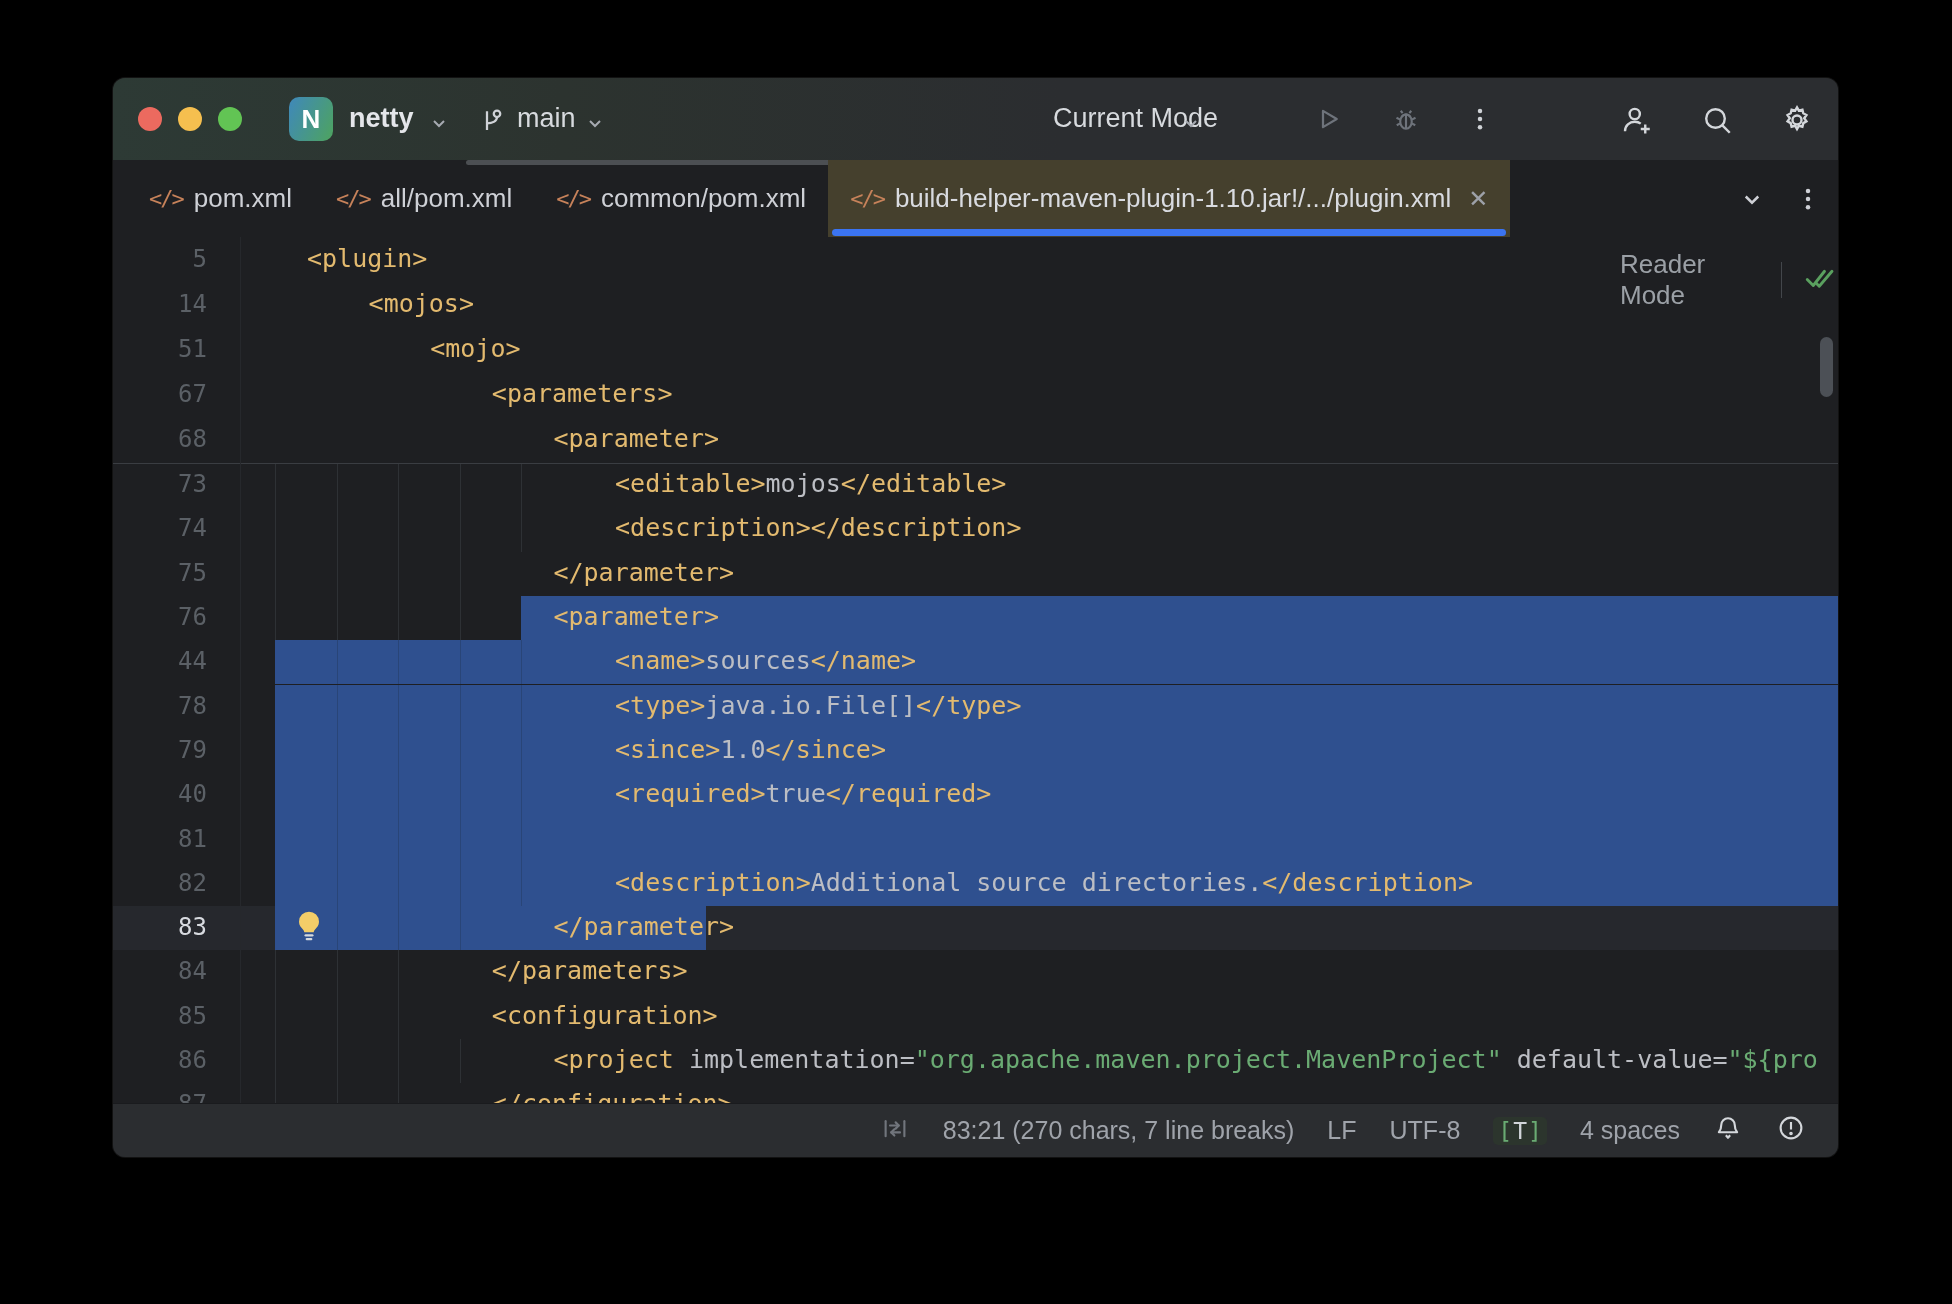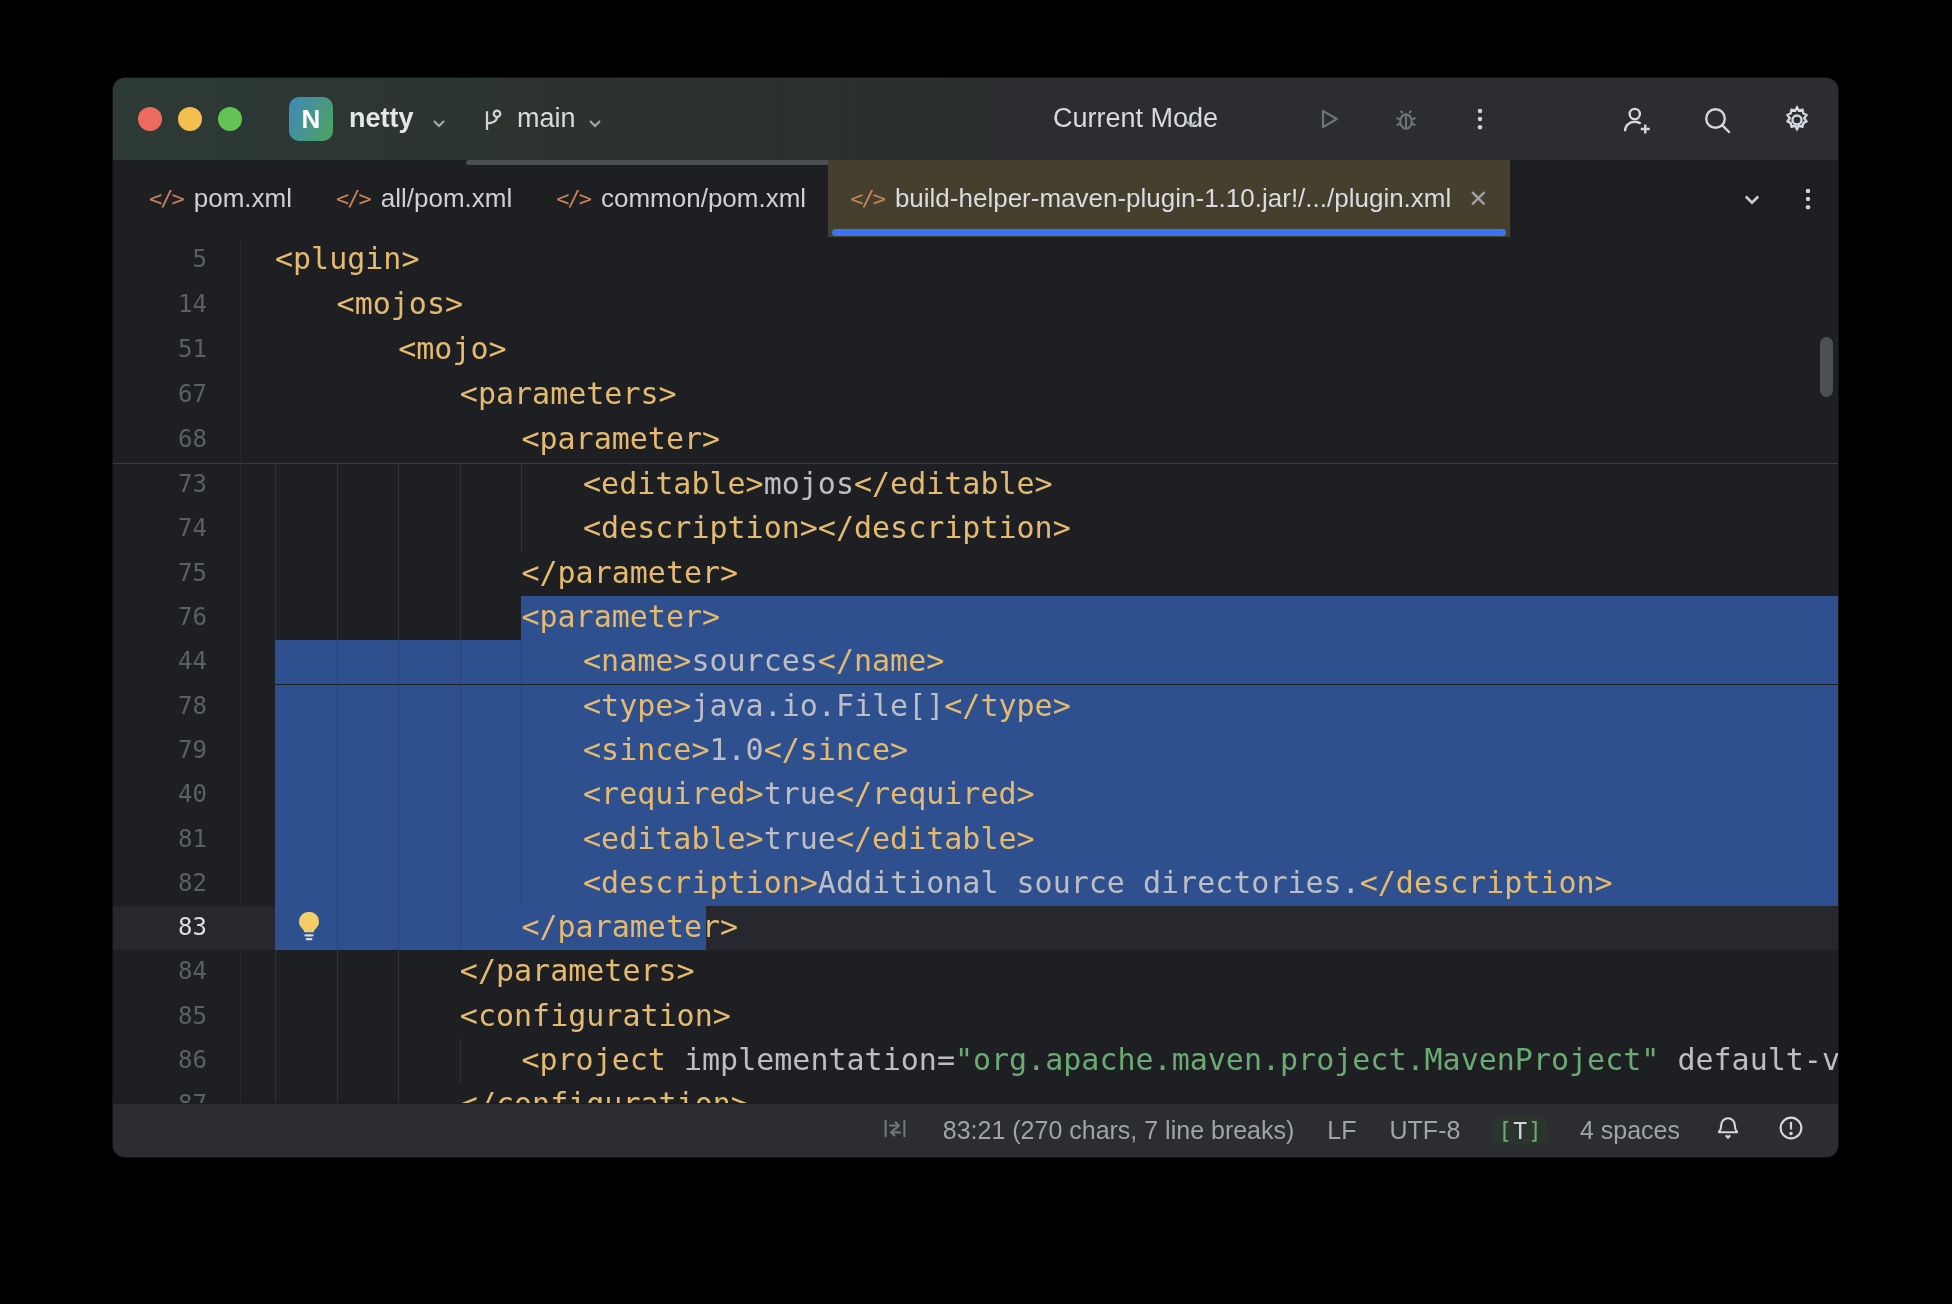--- a/index.html
+++ b/index.html
@@ -38,21 +38,21 @@
   .sticky{position:absolute;left:0;top:0;width:100%;height:226px;border-bottom:1px solid #3a3d42;background:#1e1f22;z-index:1;}
   .crow{position:absolute;left:0;width:100%;}
   .caretbg{position:absolute;inset:0;background:var(--caret_line);}
   .sel{position:absolute;top:0;bottom:0;background:var(--selection_blue);}
   .guide{position:absolute;top:0;bottom:0;width:1px;background:#2e3135;}
   .guide.on-sel{background:#294578;}
   .num{position:absolute;left:0;width:94px;text-align:right;top:50%;transform:translateY(-52%);
        font-family:"DejaVu Sans Mono",monospace;font-size:24px;color:#5b6066;}
   .num.caret{color:#d8dbe0;}
   .txt{position:absolute;top:50%;transform:translateY(-54%);white-space:pre;
-       font-family:"DejaVu Sans Mono",monospace;font-size:30px;}
+       font-family:"DejaVu Sans Mono",monospace;font-size:25px;margin-left:32px;}
   .tok-tag{color:var(--tag_gold)} .tok-txt{color:var(--code_text)} .tok-attr{color:var(--code_text)}
   .tok-op{color:var(--code_text)} .tok-str{color:var(--string_green)}
   .bulb{position:absolute;left:181px;top:50%;transform:translateY(-50%);z-index:3;}
   .reader{position:absolute;top:12px;left:1507px;display:flex;align-items:center;z-index:5;}
   .reader .label{font-size:26px;color:#9ba0a6;}
   .reader .divider{width:1px;height:36px;background:#43464b;margin:0 20px 0 24px;}
   .vscroll{position:absolute;left:1707px;top:100px;width:13px;height:60px;border-radius:7px;background:#4c5056;z-index:5;}
 
   
   .statusbar{position:absolute;left:0;bottom:0;width:100%;height:54px;background:#2b2d30;border-top:1px solid #1a1b1e;
@@ -280,21 +280,20 @@
             <div class="num">40</div>
             <div class="txt" style="left: 470.06px;"><span class="tok-tag">&lt;required&gt;</span><span class="tok-txt">true</span><span class="tok-tag">&lt;/required&gt;</span></div>
           </div>
           <div class="crow" style="top: 580.4px; height: 44.3px;">
             <div class="sel" style="left: 162px; width: 1563px;"></div>
             <div class="guide on-sel" style="left: 223.612px;"></div>
             <div class="guide on-sel" style="left: 285.224px;"></div>
             <div class="guide on-sel" style="left: 346.836px;"></div>
             <div class="guide on-sel" style="left: 408.448px;"></div>
             <div class="num">81</div>
-            <div class="txt" style="left: 470.06px;"><span class="tok-tag">&lt;editable&gt;</span><span class="tok-txt">true</span><span class="tok-tag">&lt;/editable&gt;</span></div>
           </div>
           <div class="crow" style="top: 624.7px; height: 44.3px; padding-left: 16px;">
             <div class="sel" style="left: 162px; width: 1563px;"></div>
             <div class="guide on-sel" style="left: 223.612px;"></div>
             <div class="guide on-sel" style="left: 285.224px;"></div>
             <div class="guide on-sel" style="left: 346.836px;"></div>
             <div class="guide on-sel" style="left: 408.448px;"></div>
             <div class="num">82</div>
             <div class="txt" style="left: 470.06px;"><span class="tok-tag">&lt;description&gt;</span><span class="tok-txt">Additional source directories.</span><span class="tok-tag">&lt;/description&gt;</span></div>
           </div>
@@ -336,20 +335,30 @@
           </div>
           <div class="crow" style="top: 846.2px; height: 44.3px;">
             <div class="guide" style="left: 162px;"></div>
             <div class="guide" style="left: 223.612px;"></div>
             <div class="guide" style="left: 285.224px;"></div>
             <div class="num">87</div>
             <div class="txt" style="left: 346.836px;"><span class="tok-tag">&lt;/configuration&gt;</span></div>
           </div>
         </div>
 
+      <div class="reader">
+        <span class="label">Reader Mode</span>
+        <span class="divider"></span>
+        <span>
+          <svg width="36" height="36" viewBox="0 0 24 24" fill="none" stroke="var(--check_green)" stroke-width="1.9" stroke-linecap="round" stroke-linejoin="round">
+            <polyline points="3.5,13 7.5,17 15,7.5"></polyline>
+              <polyline points="9.5,15.5 11.5,17.5 20,7.5"></polyline>
+          </svg>
+        </span>
+      </div>
       <div class="vscroll"></div>
     </div>
 
     <div class="statusbar">
       <span>
         <svg width="30" height="30" viewBox="0 0 24 24" fill="none" stroke="#71757c" stroke-width="1.7" stroke-linecap="round" stroke-linejoin="round">
           <line x1="4.5" y1="6.5" x2="4.5" y2="18.5"></line>
             <line x1="19.5" y1="6.5" x2="19.5" y2="18.5"></line>
           <line x1="8" y1="10" x2="15" y2="10"></line>
             <polyline points="12.5,7.5 15,10 12.5,12.5"></polyline>

